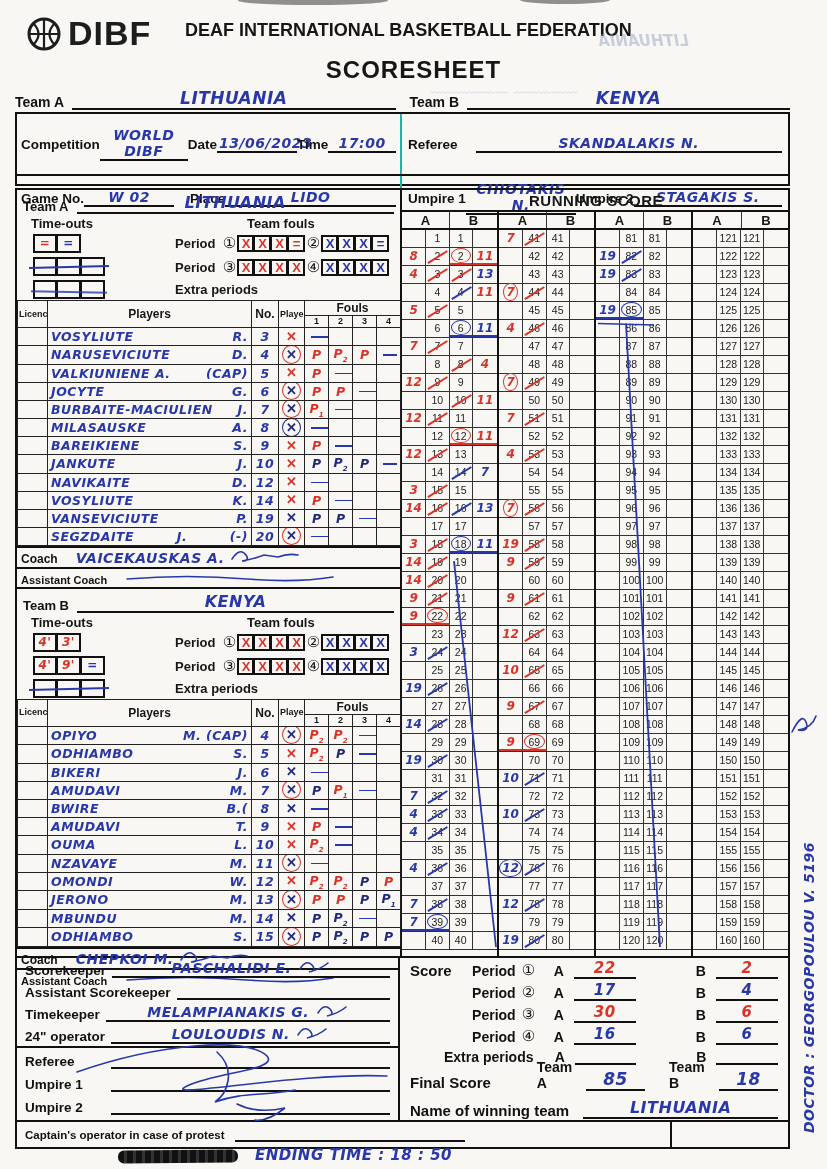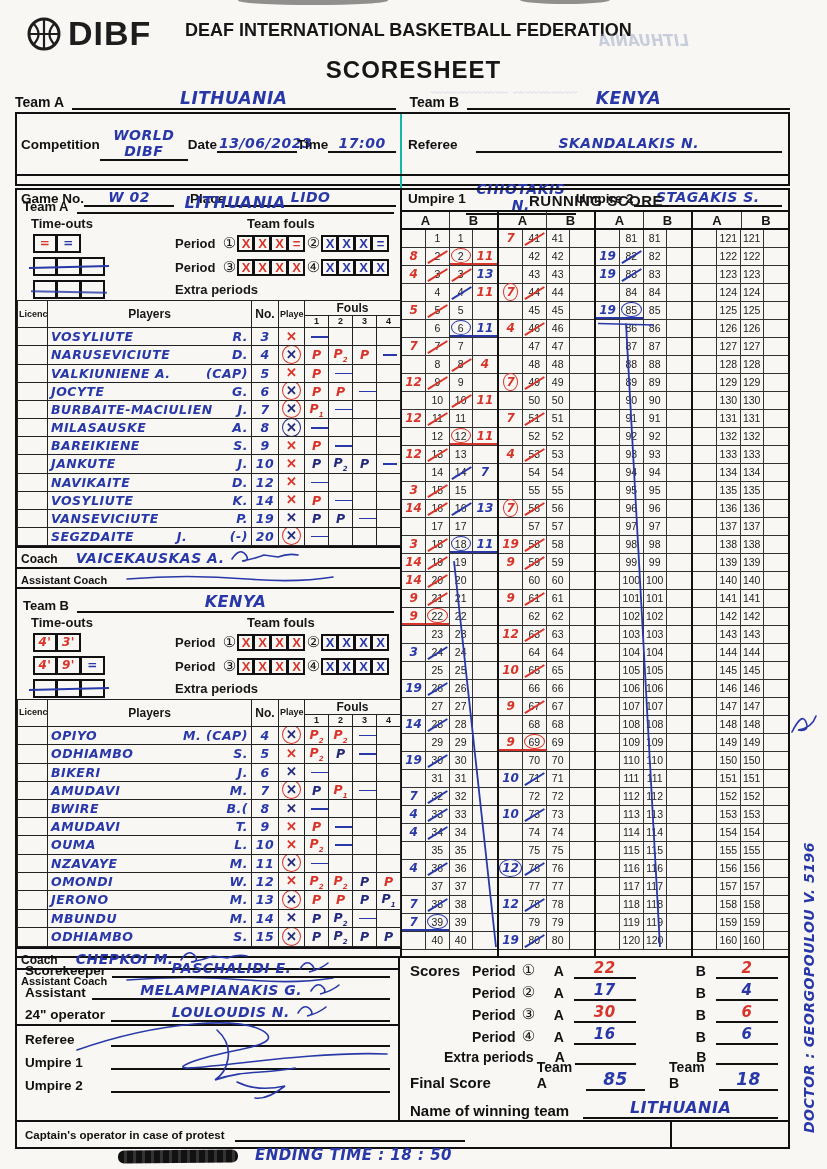--- a/index.html
+++ b/index.html
@@ -1698,21 +1698,25 @@
 
   <div class="offbox">
     <div id="off-rows">
         <div class="offrow" style="height: 22px;">
           <span class="lbl">Scorekeeper</span>
           <span class="oval hw ink-blue">PASCHALIDI E. <svg class="sig-svg" width="34" height="14" viewBox="0 0 34 14">
               <path d="M3 10 q 6 -10 12 -4 q 5 6 -3 7 q 12 -3 19 -9"></path>
             </svg></span>
         </div>
         <div class="offrow" style="height: 22px;">
-          <span class="lbl">Assistant</span>
+          <span class="lbl">Assistant Scorekeeper</span>
+          <span class="oval hw ink-blue"></span>
+        </div>
+        <div class="offrow" style="height: 22px;">
+          <span class="lbl">Timekeeper</span>
           <span class="oval hw ink-blue">MELAMPIANAKIS G. <svg class="sig-svg" width="34" height="14" viewBox="0 0 34 14">
               <path d="M3 10 q 6 -10 12 -4 q 5 6 -3 7 q 12 -3 19 -9"></path>
             </svg></span>
         </div>
         <div class="offrow" style="height: 22px;">
           <span class="lbl">24" operator</span>
           <span class="oval hw ink-blue">LOULOUDIS N. <svg class="sig-svg" width="34" height="14" viewBox="0 0 34 14">
               <path d="M3 10 q 6 -10 12 -4 q 5 6 -3 7 q 12 -3 19 -9"></path>
             </svg></span>
         </div>
@@ -1739,21 +1743,21 @@
   </div>
   <div class="captainrow">
     <span class="lbl">Captain's operator in case of protest</span>
     <span class="cline"></span>
   </div>
   <div class="sidecell"></div>
 
   <div class="scorebox">
     <div id="score-rows">
         <div class="scrow">
-          <span class="lbl" style="width: 70px; font-size: 15px;">Scores</span>
+          <span class="lbl" style="width: 70px; font-size: 15px;">Score</span>
           <span class="lbl" style="width: 56px;">Period</span>
           <span class="pnum" style="width: 36px;">①</span>
           <span class="lbl">A</span>
           <span class="scval hw" style="color: rgb(216, 52, 42); margin: 0px 60px 0px 10px;">22</span>
           <span class="lbl">B</span>
           <span class="scval hw" style="color: rgb(216, 52, 42); margin-left: 10px;">2</span>
         </div>
         <div class="scrow">
           <span style="width: 70px;"></span>
           <span class="lbl" style="width: 56px;">Period</span>

